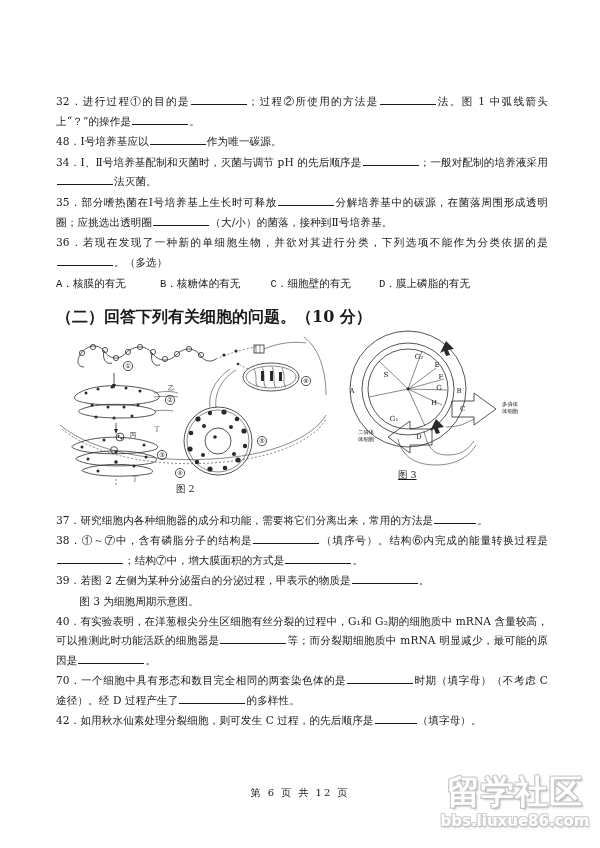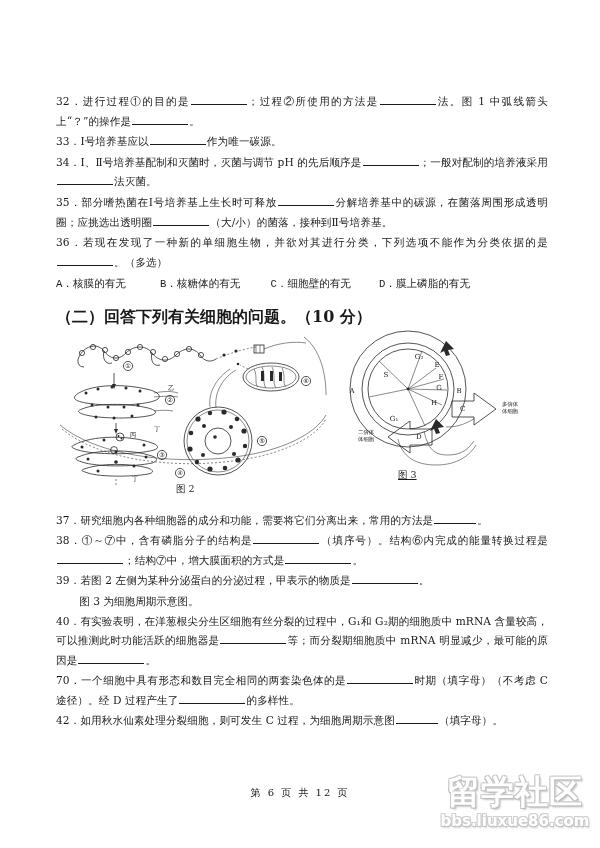--- a/index.html
+++ b/index.html
@@ -203,21 +203,21 @@
 </style>
 </head>
 <body>
 
 <div class="page">
 
   <div class="content">
 
     <div>
       <p class="q"><span>32．</span><span>进行过程①的目的是</span><span class="blank w-mid"></span><span>；过程②所使用的方法是</span><span class="blank w-mid"></span><span>法。图 1 中弧线箭头上“？”的操作是</span><span class="blank w-mid"></span><span>。</span></p>
-      <p class="q"><span>33．</span><span>Ⅰ号培养基应以</span><span class="blank w-mid"></span><span>作为唯一碳源。</span></p>
+      <p class="q"><span>48．</span><span>Ⅰ号培养基应以</span><span class="blank w-mid"></span><span>作为唯一碳源。</span></p>
       <p class="q"><span>34．</span><span>Ⅰ、Ⅱ号培养基配制和灭菌时，灭菌与调节 pH 的先后顺序是</span><span class="blank w-mid"></span><span>；一般对配制的培养液采用</span><span class="blank w-mid"></span><span>法灭菌。</span></p>
       <p class="q"><span>35．</span><span>部分嗜热菌在Ⅰ号培养基上生长时可释放</span><span class="blank w-mid"></span><span>分解培养基中的碳源，在菌落周围形成透明圈；应挑选出透明圈</span><span class="blank w-mid"></span><span>（大/小）的菌落，接种到Ⅱ号培养基。</span></p>
       <p class="q"><span>36．</span><span>若现在发现了一种新的单细胞生物，并欲对其进行分类，下列选项不能作为分类依据的是</span><span class="blank w-mid"></span><span>。（多选）</span></p>
       <div class="options">
         <span class="opt">A．核膜的有无</span>
         <span class="opt-gap-a"></span>
         <span class="opt">B．核糖体的有无</span>
         <span class="opt-gap-b"></span>
         <span class="opt">C．细胞壁的有无</span>
         <span class="opt-gap-c"></span>
@@ -447,21 +447,21 @@
       <p class="q"><span>37．</span><span>研究细胞内各种细胞器的成分和功能，需要将它们分离出来，常用的方法是</span><span class="blank w-short"></span><span>。</span></p>
       <p class="q"><span>38．</span><span>①～⑦中，含有磷脂分子的结构是</span><span class="blank w-long"></span><span>（填序号）。结构⑥内完成的能量转换过程是</span><span class="blank w-long"></span><span>；结构⑦中，增大膜面积的方式是</span><span class="blank w-long"></span><span>。</span></p>
       <p class="q"><span>39．</span><span>若图 2 左侧为某种分泌蛋白的分泌过程，甲表示的物质是</span><span class="blank w-long"></span><span>。</span></p>
     </div>
 
     <p class="para ind">图 3 为细胞周期示意图。</p>
 
     <div>
       <p class="q"><span>40．</span><span>有实验表明，在洋葱根尖分生区细胞有丝分裂的过程中，G₁和 G₂期的细胞质中 mRNA 含量较高，可以推测此时功能活跃的细胞器是</span><span class="blank w-long"></span><span>等；而分裂期细胞质中 mRNA 明显减少，最可能的原因是</span><span class="blank w-long"></span><span>。</span></p>
       <p class="q"><span>70．</span><span>一个细胞中具有形态和数目完全相同的两套染色体的是</span><span class="blank w-long"></span><span>时期（填字母）（不考虑 C 途径）。经 D 过程产生了</span><span class="blank w-long"></span><span>的多样性。</span></p>
-      <p class="q"><span>42．</span><span>如用秋水仙素处理分裂细胞，则可发生 C 过程，为细胞周期示意图</span><span class="blank w-short"></span><span>（填字母）。</span></p>
+      <p class="q"><span>42．</span><span>如用秋水仙素处理分裂细胞，则可发生 C 过程，的先后顺序是</span><span class="blank w-short"></span><span>（填字母）。</span></p>
     </div>
 
   </div>
 
   <div class="footer">第 6 页 共 12 页</div>
 
   <div class="watermark">
     <div class="wm-main">留学社区</div>
     <div class="wm-sub">bbs.liuxue86.com</div>
   </div>

